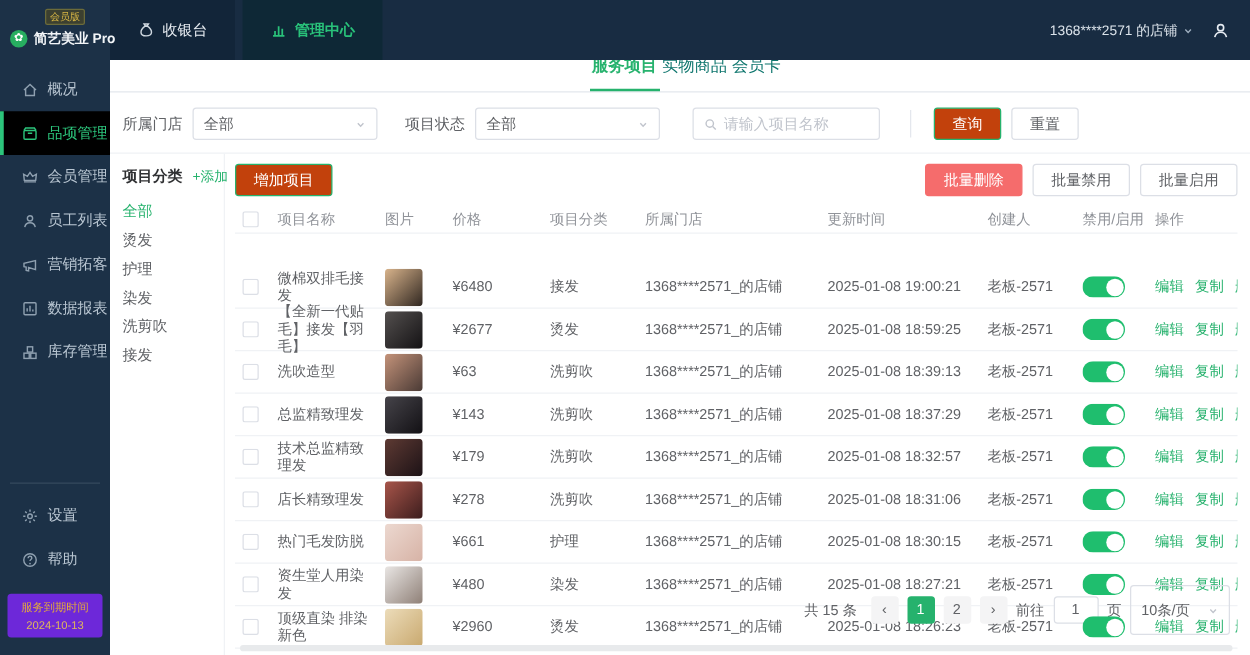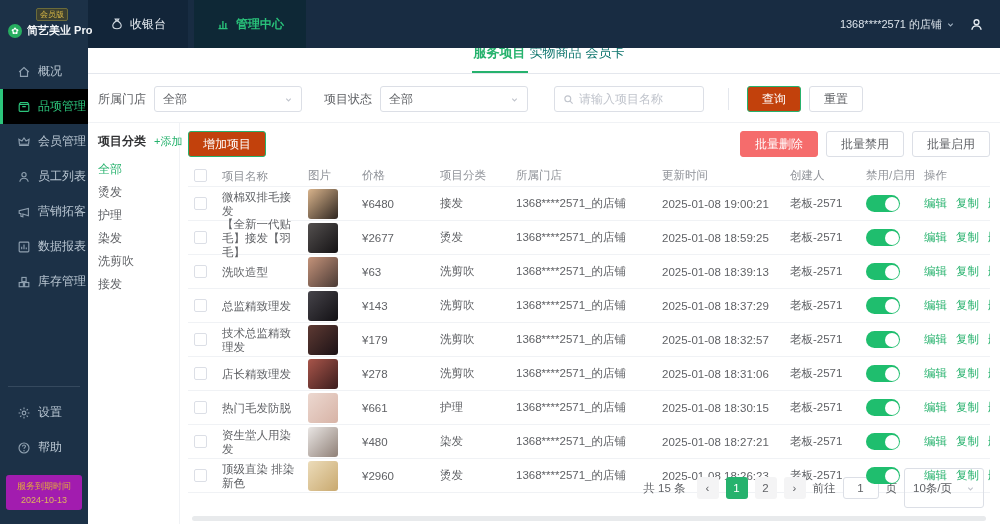--- a/index.html
+++ b/index.html
@@ -19,21 +19,21 @@
   .brand-row { display:flex; align-items:center; gap:5px; margin-top:2px; }
   .brand-logo { width:14px; height:14px; border-radius:50%; background:#27ae60; color:#fff; font-size:9px; display:flex; align-items:center; justify-content:center; flex:0 0 14px; }
   .brand-name { font-size:11px; font-weight:bold; color:#f2f5f8; white-space:nowrap; }
   .menu { margin-top:10px; }
   .menu-item { display:flex; align-items:center; gap:7px; height:35px; padding-left:13px; font-size:12px; color:#b9c6d2; cursor:pointer; border-left:3px solid transparent; }
   .menu-item .ico { width:15px; color:#8fa0b0; }
   .menu-item.active { color:#2cc57c; background:#000000; border-left-color:#2cc57c; }
   .menu-item.active .ico { color:#2cc57c; }
   .sidebar-spacer { flex:1; }
   .sidebar-divider { border-top:1px solid #35495e; margin:0 8px 8px 8px; }
-  .expiry-box { margin:10px 6px 14px 6px; background:#a21caf; border-radius:3px; padding:5px 4px; text-align:center; }
+  .expiry-box { margin:10px 6px 14px 6px; background:#6d28d9; border-radius:3px; padding:5px 4px; text-align:center; }
   .expiry-label { font-size:9px; color:#e2a93d; }
   .expiry-date { font-size:9px; color:#dfb65c; margin-top:2px; }
 
   
   .topbar { position:absolute; left:88px; top:0; right:0; height:48px; background:#182c42; display:flex; align-items:stretch; z-index:2; }
   .top-tab { display:flex; align-items:center; gap:6px; padding:0 22px; font-size:12px; color:#e8edf2; background:#122539; margin-right:6px; cursor:pointer; }
   .top-tab .ico { color:#cfd8e0; }
   .top-tab.active { background:#0e2836; color:#29c27a; font-weight:bold; }
   .top-tab.active .ico { color:#29c27a; }
   .top-right { margin-left:auto; display:flex; align-items:center; gap:14px; padding-right:16px; color:#dbe3ea; font-size:11px; }
@@ -326,21 +326,21 @@
             <div class="td col-name">项目名称</div>
             <div class="td col-img">图片</div>
             <div class="td col-price">价格</div>
             <div class="td col-cat">项目分类</div>
             <div class="td col-store">所属门店</div>
             <div class="td col-time">更新时间</div>
             <div class="td col-creator">创建人</div>
             <div class="td col-toggle">禁用/启用</div>
             <div class="td col-actions">操作</div>
           </div>
-        <div id="tbody" style="display:flex;flex-direction:column;flex:1;min-height:0;">
+        <div id="tbody" style="display:flex;flex-direction:column;flex:1;min-height:0;margin-top:26px;">
             <div class="tr tbody-r">
               <div class="td col-cb">
                 <div class="cbx"></div>
               </div>
               <div class="td col-name">微棉双排毛接发</div>
               <div class="td col-img">
                 <div class="thumb" style="background: linear-gradient(135deg, rgb(217, 180, 140), rgb(47, 38, 32));"></div>
               </div>
               <div class="td col-price">¥6480</div>
               <div class="td col-cat">接发</div>

